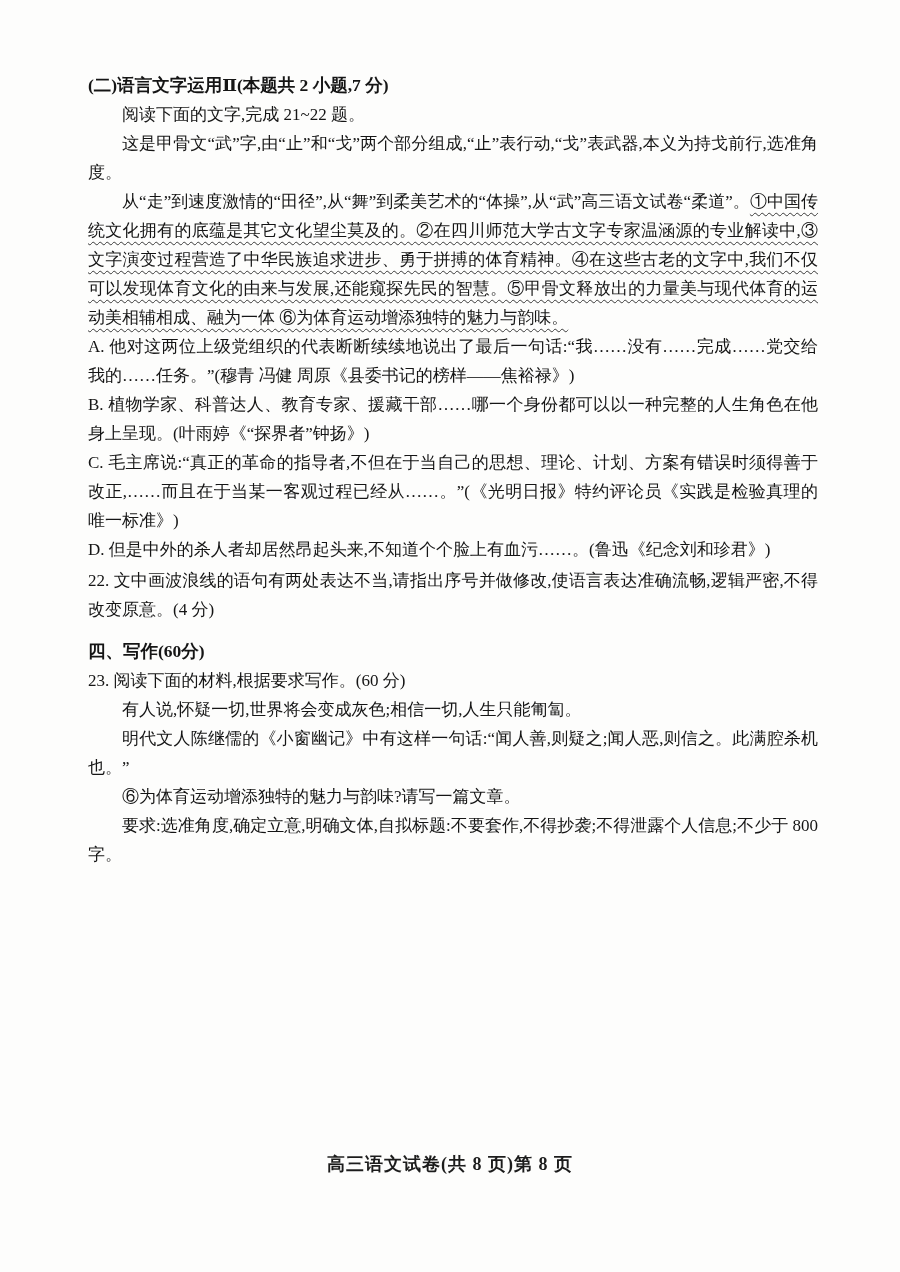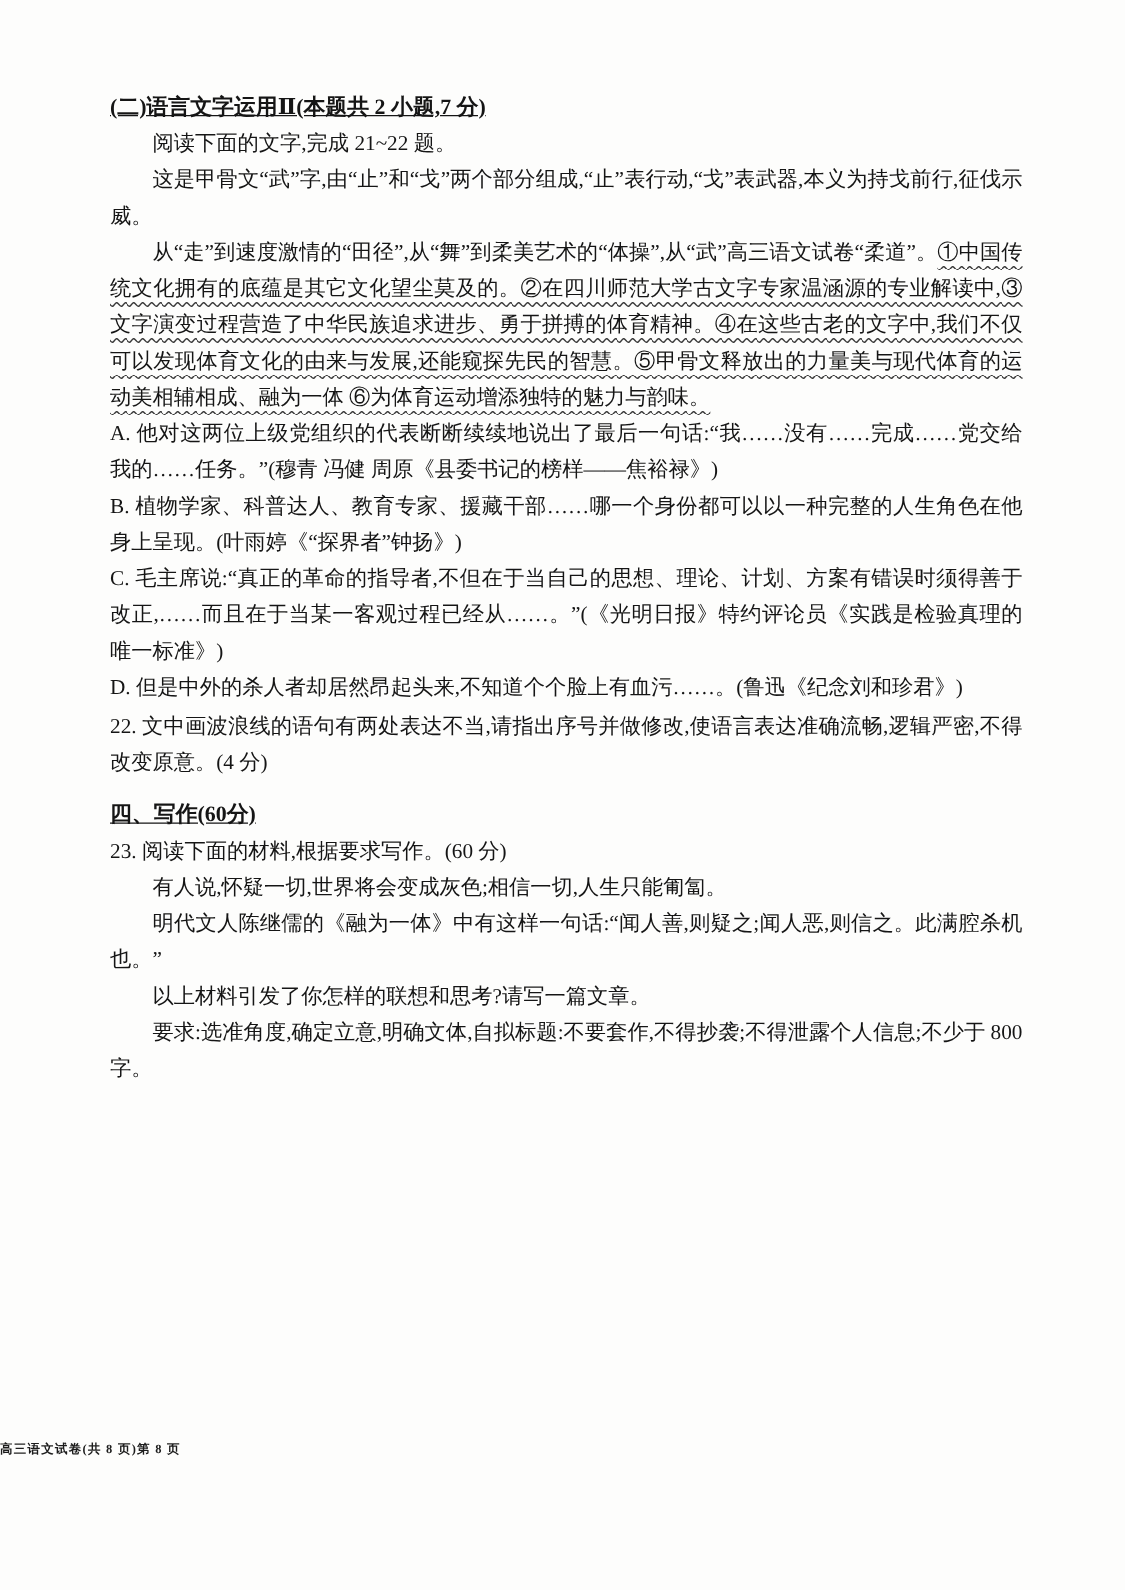--- a/index.html
+++ b/index.html
@@ -26,21 +26,20 @@
     line-height: 29px;
     text-align: justify;
   }
   .content p {
     margin: 0;
   }
   .sec-heading {
     font-weight: bold;
     font-size: 17.5px;
     line-height: 30px;
-    text-decoration: underline;
   }
   .indent {
     text-indent: 2em;
   }
   .question {
     margin-top: 2px !important;
   }
   .option {
     margin-left: 32px;
   }
@@ -52,52 +51,53 @@
     text-underline-offset: 5px;
   }
   .gap-before {
     margin-top: 12px !important;
   }
   .footer {
     position: absolute;
     left: 0;
     top: 1152px;
     width: 100%;
-    font-size: 10px;
+    text-align: center;
+    font-size: 18px;
     font-weight: bold;
     letter-spacing: 1px;
     color: #1c1c1c;
   }
 </style>
 </head>
 <body>
 
 <div class="page">
   <div class="content">
 
     <div class="sec-heading">(二)语言文字运用Ⅱ(本题共 2 小题,7 分)</div>
 
     <p class="indent">阅读下面的文字,完成 21~22 题。</p>
 
-    <p class="indent">这是甲骨文“武”字,由“止”和“戈”两个部分组成,“止”表行动,“戈”表武器,本义为持戈前行,征伐示威。</p>
+    <p class="indent">这是甲骨文“武”字,由“止”和“戈”两个部分组成,“止”表行动,“戈”表武器,本义为持戈前行,选准角度。</p>
 
     <p class="indent"><span>从“走”到速度激情的“田径”,从“舞”到柔美艺术的“体操”,从“武”高三语文试卷“柔道”。</span><span class="wavy">①中国传统文化拥有的底蕴是其它文化望尘莫及的。②在四川师范大学古文字专家温涵源的专业解读中,③文字演变过程营造了中华民族追求进步、勇于拼搏的体育精神。④在这些古老的文字中,我们不仅可以发现体育文化的由来与发展,还能窥探先民的智慧。⑤甲骨文释放出的力量美与现代体育的运动美相辅相成、融为一体 ⑥为体育运动增添独特的魅力与韵味。</span></p>
 
     <p class="option">A. 他对这两位上级党组织的代表断断续续地说出了最后一句话:“我……没有……完成……党交给我的……任务。”(穆青 冯健 周原《县委书记的榜样——焦裕禄》)</p>
     <p class="option">B. 植物学家、科普达人、教育专家、援藏干部……哪一个身份都可以以一种完整的人生角色在他身上呈现。(叶雨婷《“探界者”钟扬》)</p>
     <p class="option">C. 毛主席说:“真正的革命的指导者,不但在于当自己的思想、理论、计划、方案有错误时须得善于改正,……而且在于当某一客观过程已经从……。”(《光明日报》特约评论员《实践是检验真理的唯一标准》)</p>
     <p class="option">D. 但是中外的杀人者却居然昂起头来,不知道个个脸上有血污……。(鲁迅《纪念刘和珍君》)</p>
 
     <p class="question">22. 文中画波浪线的语句有两处表达不当,请指出序号并做修改,使语言表达准确流畅,逻辑严密,不得改变原意。(4 分)</p>
 
     <div class="sec-heading gap-before">四、写作(60分)</div>
 
     <p>23. 阅读下面的材料,根据要求写作。(60 分)</p>
 
     <p class="indent">有人说,怀疑一切,世界将会变成灰色;相信一切,人生只能匍匐。</p>
-    <p class="indent">明代文人陈继儒的《融为一体》中有这样一句话:“闻人善,则疑之;闻人恶,则信之。此满腔杀机也。”</p>
-    <p class="indent">以上材料引发了你怎样的联想和思考?请写一篇文章。</p>
+    <p class="indent">明代文人陈继儒的《小窗幽记》中有这样一句话:“闻人善,则疑之;闻人恶,则信之。此满腔杀机也。”</p>
+    <p class="indent">⑥为体育运动增添独特的魅力与韵味?请写一篇文章。</p>
     <p class="indent">要求:选准角度,确定立意,明确文体,自拟标题:不要套作,不得抄袭;不得泄露个人信息;不少于 800 字。</p>
 
   </div>
 
   <div class="footer">高三语文试卷(共 8 页)第 8 页</div>
 </div>
 
 </body></html>

